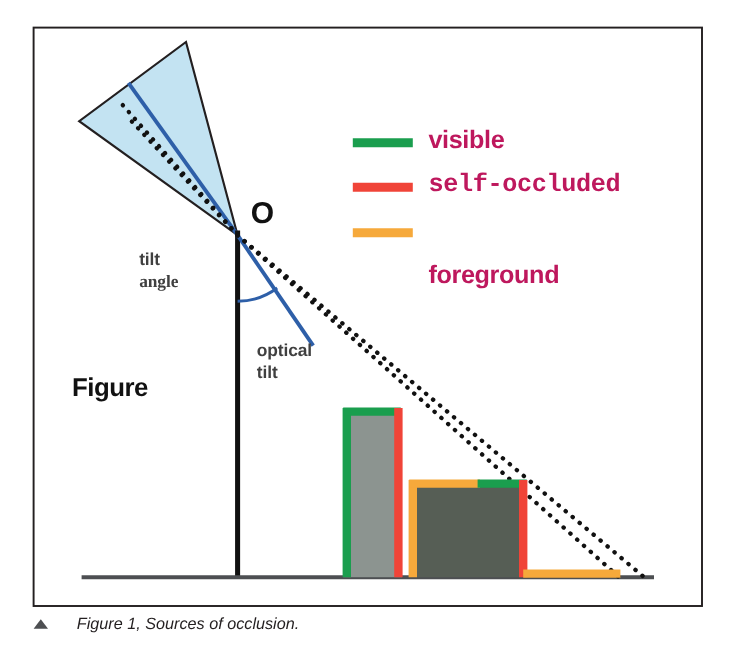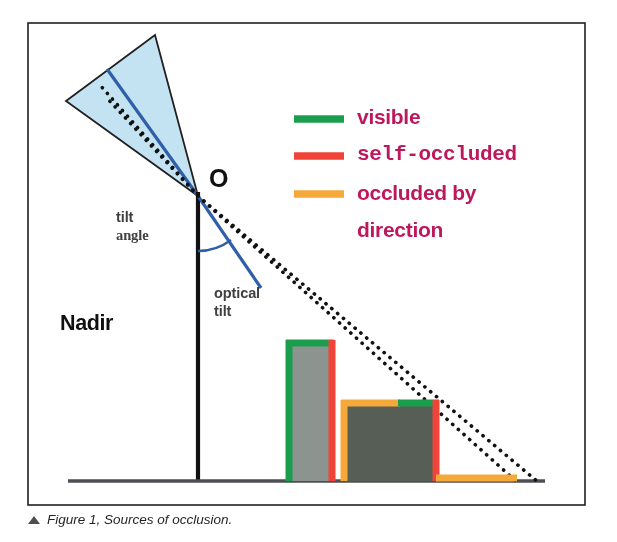--- a/index.html
+++ b/index.html
@@ -137,20 +137,21 @@
     width: 0; height: 0;
     border-left: 6px solid transparent;
     border-right: 6px solid transparent;
     border-bottom: 8px solid #4d4f52;
   }
   .caption-text {
     font-size: 13.5px;
     font-style: italic;
     color: #231f20;
     font-family: "Liberation Sans", sans-serif;
+    margin-left: 17px;
   }
 </style>
 </head>
 <body>
 
 <div id="figure-root">
 
   <svg id="diagram-svg" width="617" height="542" viewBox="0 0 617 542">
 
     <rect class="fig-frame" x="28" y="23" width="557" height="482"></rect>
@@ -193,32 +194,31 @@
 
     <line class="legend-swatch-green" x1="294" y1="119" x2="344" y2="119"></line>
     <line class="legend-swatch-red" x1="294" y1="156" x2="344" y2="156"></line>
     <line class="legend-swatch-orange" x1="294" y1="194" x2="344" y2="194"></line>
   </svg>
 
   <div class="txt legend-label" style="left:357px; top:106px;">visible</div>
 
   <div class="txt legend-label" style="left:357px; top:144px;font-family:Liberation Mono, monospace;">self-occluded</div>
 
-  <div class="txt legend-label" style="left:357px; top:182px;">occluded by</div>
-
-  <div class="txt legend-label" style="left:357px; top:219px;">direction</div>
+
+  <div class="txt legend-label" style="left:357px; top:219px;">foreground</div>
 
   <div class="txt apex-label" style="left:209px; top:165px;">O</div>
 
   <div class="txt blue-label" style="left:116px; top:210px;">tilt</div>
   <div class="txt blue-label" style="left:116px; top:228px;font-family:Liberation Serif, serif;">angle</div>
 
   <div class="txt blue-label" style="left:214px; top:286px;">optical</div>
   <div class="txt blue-label" style="left:214px; top:304px;">tilt</div>
 
-  <div class="txt nadir-label" style="left:60px; top:312px;">Nadir</div>
+  <div class="txt nadir-label" style="left:60px; top:312px;">Figure</div>
 
   <div class="caption-row">
     <span class="caption-marker"></span>
     <span class="caption-text">Figure 1, Sources of occlusion.</span>
   </div>
 
 </div>
 
 </body></html>

